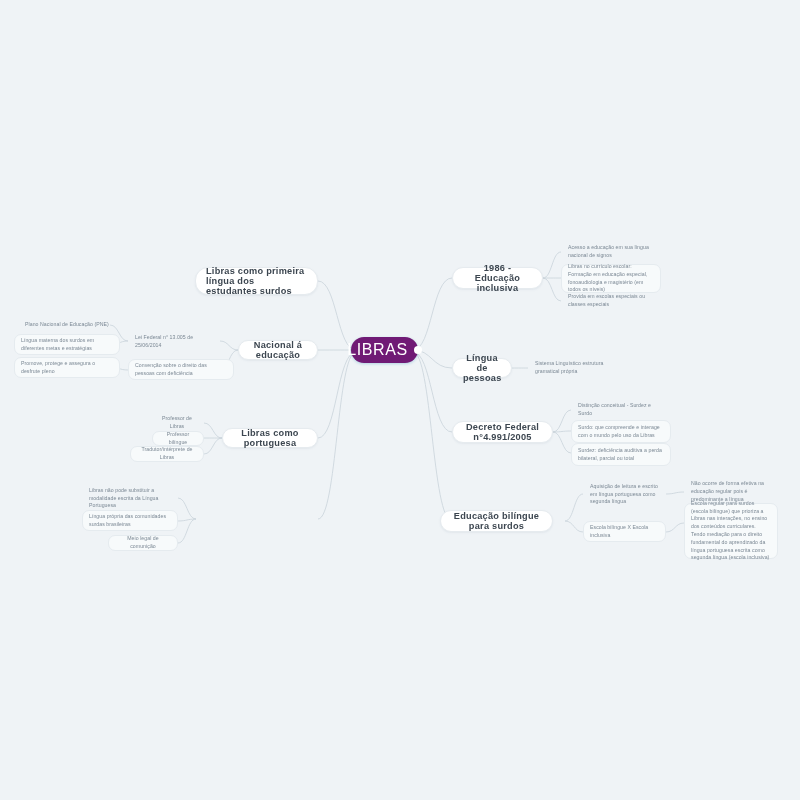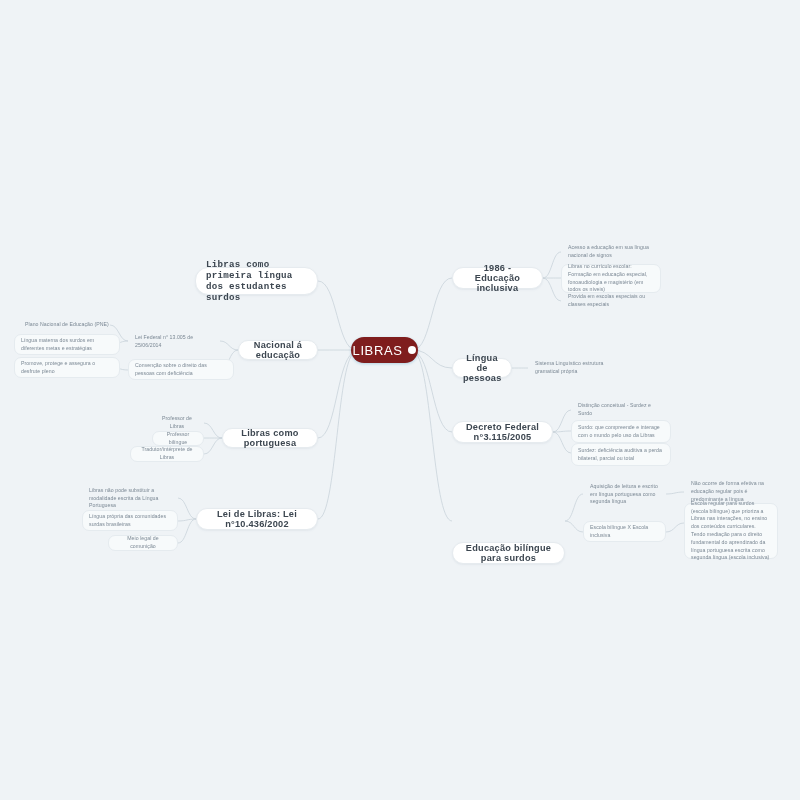--- a/index.html
+++ b/index.html
@@ -33,25 +33,25 @@
     box-sizing: border-box;
     display: flex;
     align-items: center;
     background: #ffffff;
     color: #5a6672;
     border-radius: 11px;
     border: 1px solid #e3e9ee;
   }
 
   .root {
-    background: #7f1d1d;
+    background: #701a75;
     border: none;
     border-radius: 18px;
     color: #ffffff;
-    font-size: 13px;
+    font-size: 16px;
     letter-spacing: .6px;
     justify-content: center;
     gap: 6px;
     box-shadow: 0 1px 3px rgba(25,130,180,.28);
   }
   .root .dot {
     width: 8px; height: 8px;
     border-radius: 50%;
     background: #ffffff;
     display: inline-block;
@@ -162,49 +162,49 @@
   </div>
 
   <div class="node main" style="left:452px; top:358px; width:60px; height:20px;">
     <span class="lbl-center">Língua de pessoas</span>
   </div>
   <div class="node leaf plain" style="left:528px; top:358px; width:96px; height:20px;">
     <span class="lbl-left">Sistema Linguístico estrutura gramatical própria</span>
   </div>
 
   <div class="node main" style="left:452px; top:421px; width:101px; height:22px;">
-    <span class="lbl-center">Decreto Federal n°3.115/2005</span>
+    <span class="lbl-center">Decreto Federal n°4.991/2005</span>
   </div>
   <div class="node leaf plain" style="left:571px; top:401px; width:100px; height:17px;">
     <span class="lbl-left">Distinção conceitual - Surdez e Surdo</span>
   </div>
   <div class="node leaf" style="left:571px; top:420px; width:100px; height:23px;">
     <span class="lbl-left">Surdo: que compreende e interage com o mundo pelo uso da Libras</span>
   </div>
   <div class="node leaf" style="left:571px; top:443px; width:100px; height:23px;">
     <span class="lbl-left">Surdez: deficiência auditiva a perda bilateral, parcial ou total</span>
   </div>
 
-  <div class="node main" style="left:452px; top:510px; width:113px; height:22px;margin-top:32px;">
+  <div class="node main" style="left:440px; top:510px; width:113px; height:22px;">
     <span class="lbl-center">Educação bilíngue para surdos</span>
   </div>
   <div class="node leaf plain" style="left:583px; top:484px; width:83px; height:21px;">
     <span class="lbl-left">Aquisição de leitura e escrito em língua portuguesa como segunda língua</span>
   </div>
   <div class="node leaf" style="left:583px; top:521px; width:83px; height:21px;">
     <span class="lbl-left">Escola bilíngue X Escola inclusiva</span>
   </div>
   <div class="node leaf plain" style="left:684px; top:482px; width:94px; height:20px;">
     <span class="lbl-left">Não ocorre de forma efetiva na educação regular pois é predominante a língua</span>
   </div>
   <div class="node leaf" style="left:684px; top:503px; width:94px; height:56px;">
     <span class="lbl-left">Escola regular para surdos (escola bilíngue) que prioriza a Libras nas interações, no ensino dos conteúdos curriculares. Tendo mediação para o direito fundamental do aprendizado da língua portuguesa escrita como segunda língua (escola inclusiva)</span>
   </div>
 
-  <div class="node main" style="left:195px; top:267px; width:123px; height:28px; text-align:left;font-family:Liberation Mono, monospace;">
+  <div class="node main" style="left:195px; top:267px; width:123px; height:28px; text-align:left;">
     <span class="lbl-left">Libras como primeira língua dos estudantes surdos</span>
   </div>
 
   <div class="node main" style="left:238px; top:340px; width:80px; height:20px;">
     <span class="lbl-center">Nacional á educação</span>
   </div>
   <div class="node leaf plain" style="left:128px; top:333px; width:92px; height:17px;">
     <span class="lbl-left">Lei Federal n° 13.005 de 25/06/2014</span>
   </div>
   <div class="node leaf" style="left:128px; top:359px; width:106px; height:21px;">
@@ -226,23 +226,20 @@
   <div class="node leaf plain" style="left:150px; top:415px; width:54px; height:16px;">
     <span class="lbl-center">Professor de Libras</span>
   </div>
   <div class="node leaf" style="left:152px; top:431px; width:52px; height:15px;">
     <span class="lbl-center">Professor bilíngue</span>
   </div>
   <div class="node leaf" style="left:130px; top:446px; width:74px; height:16px;">
     <span class="lbl-center">Tradutor/intérprete de Libras</span>
   </div>
 
-  <div class="node main" style="left:196px; top:508px; width:122px; height:22px;">
-    <span class="lbl-center">Lei de Libras: Lei n°10.436/2002</span>
-  </div>
   <div class="node leaf plain" style="left:82px; top:488px; width:96px; height:21px;">
     <span class="lbl-left">Libras não pode substituir a modalidade escrita da Língua Portuguesa</span>
   </div>
   <div class="node leaf" style="left:82px; top:510px; width:96px; height:21px;">
     <span class="lbl-left">Língua própria das comunidades surdas brasileiras</span>
   </div>
   <div class="node leaf" style="left:108px; top:535px; width:70px; height:16px;">
     <span class="lbl-center">Meio legal de comunição</span>
   </div>
 

